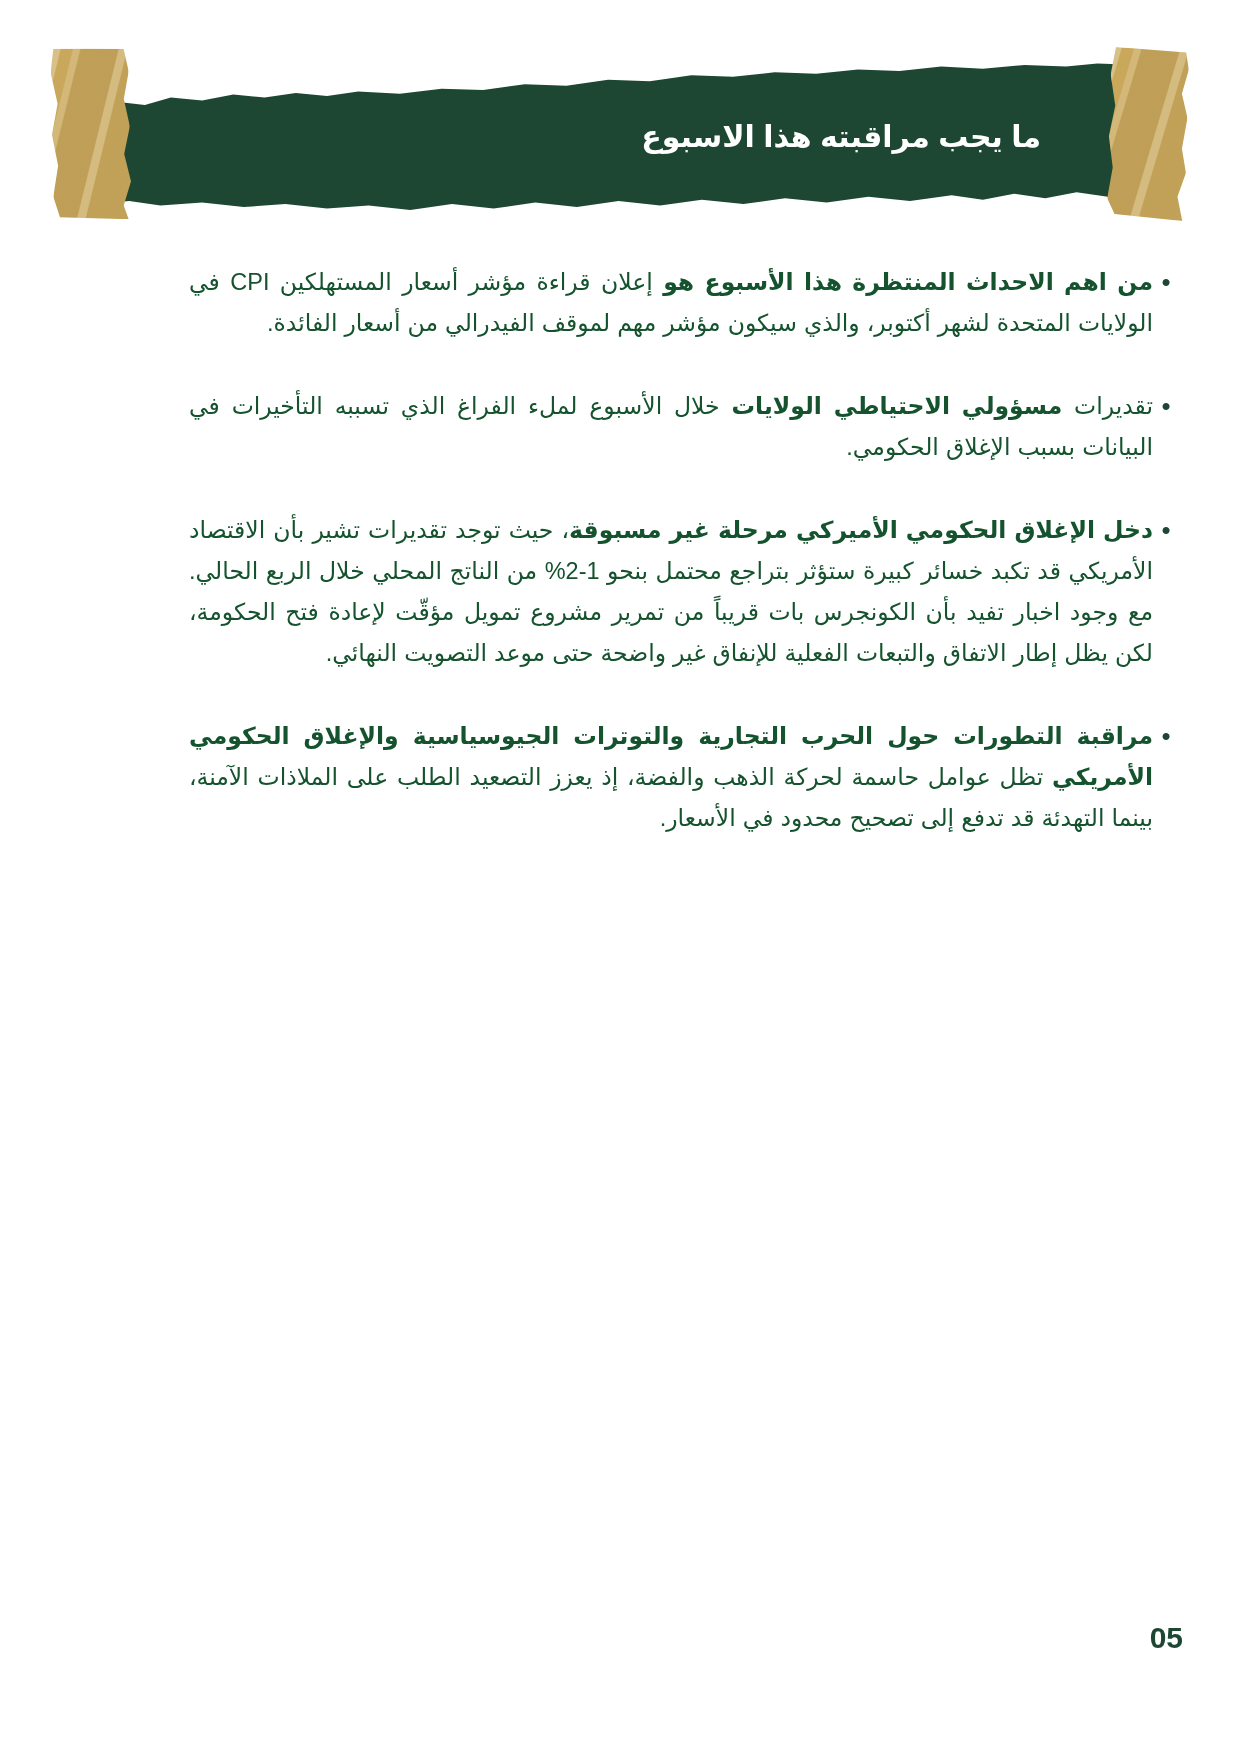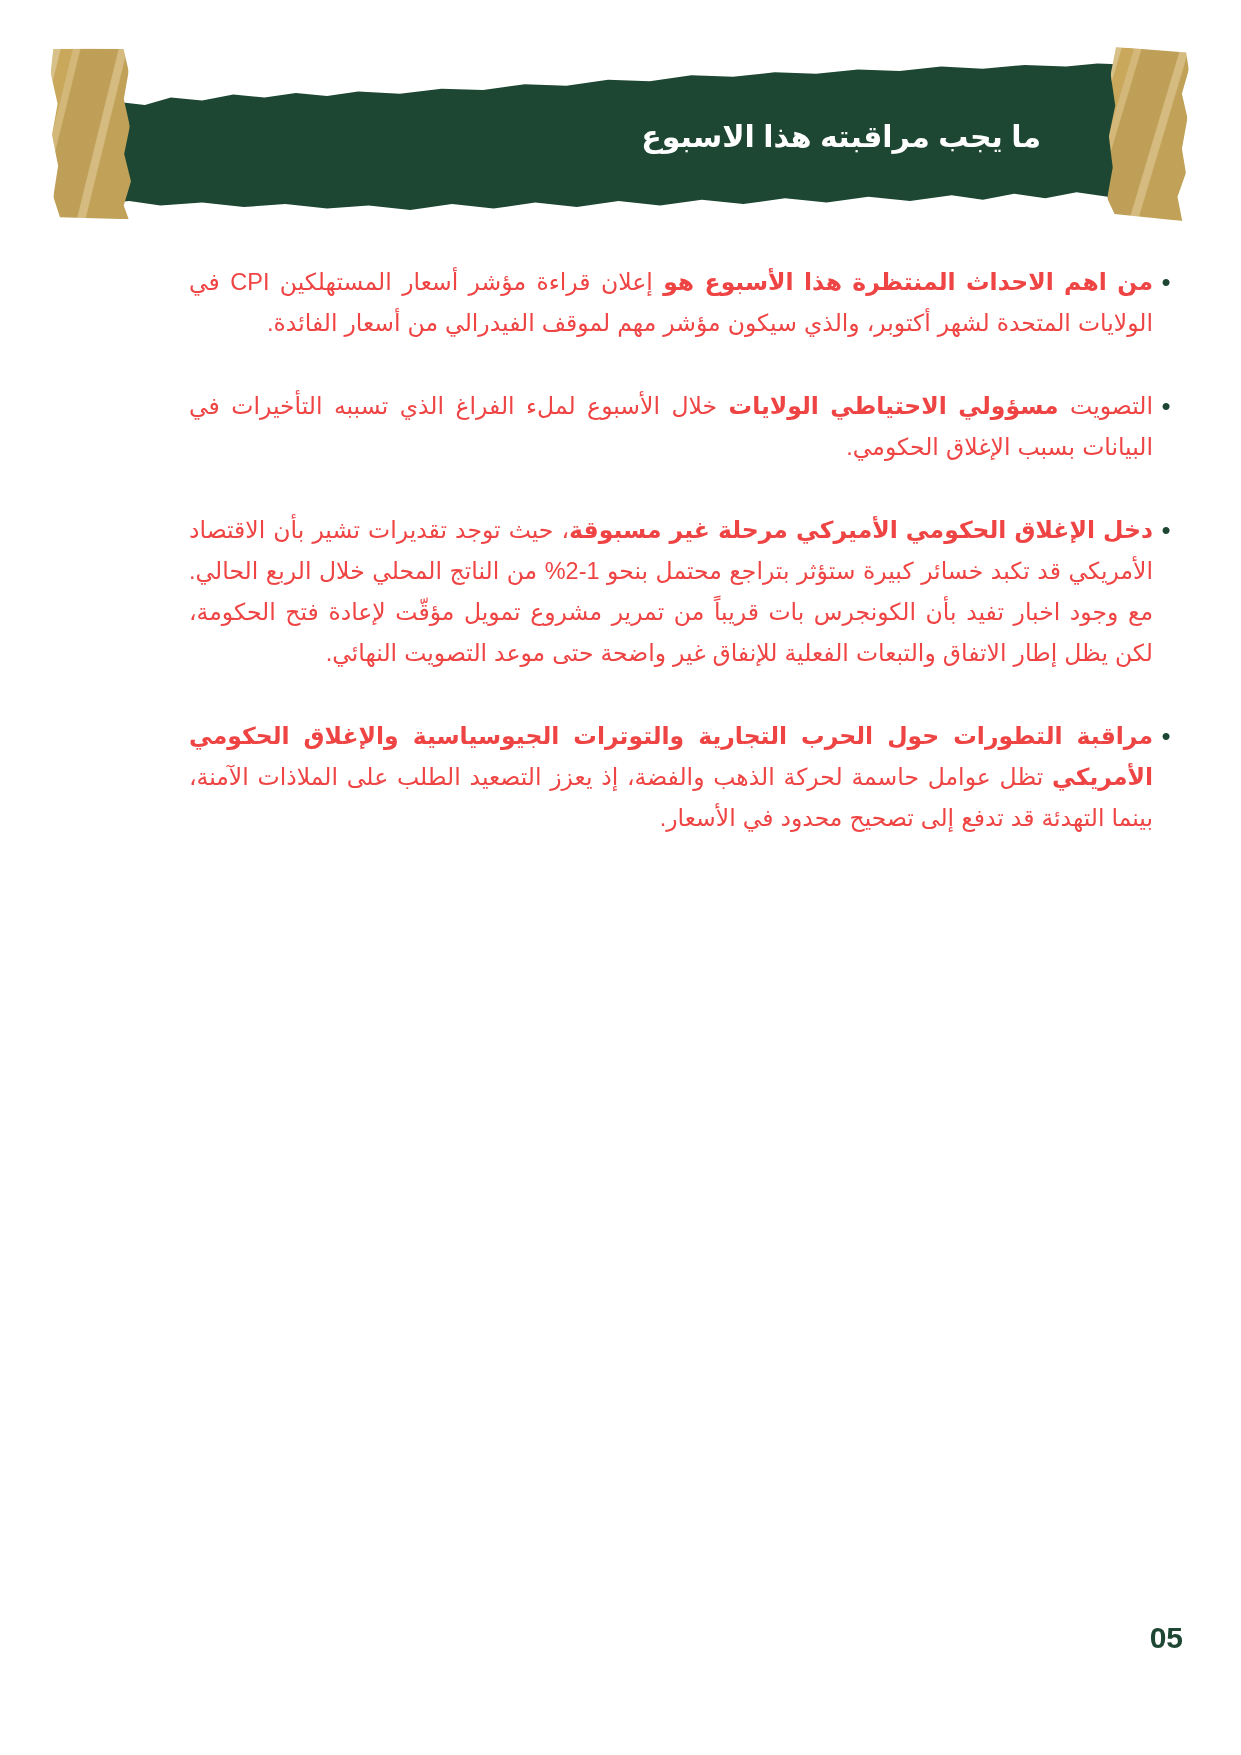--- a/index.html
+++ b/index.html
@@ -121,21 +121,21 @@
     text-align: center;
     user-select: none;
   }
 
   .bullet-text {
     flex: 1 1 auto;
     font-size: 23.5px;
     line-height: 41px;
     text-align: justify;
     text-align-last: right;
-    color: #ef4444;
+    color: #14532d;
     word-spacing: 0.5px;
   }
 
   .bullet-text b {
     font-weight: bold;
   }
 
   
   .page-number {
     position: absolute;
@@ -159,21 +159,21 @@
 
 <div class="content">
 
   <div class="bullet-row">
     <div class="bullet-dot">•</div>
     <div class="bullet-text"><b>من اهم الاحداث المنتظرة هذا الأسبوع هو</b><span> إعلان قراءة مؤشر أسعار المستهلكين CPI في الولايات المتحدة لشهر أكتوبر، والذي سيكون مؤشر مهم لموقف الفيدرالي من أسعار الفائدة.</span></div>
   </div>
 
   <div class="bullet-row">
     <div class="bullet-dot">•</div>
-    <div class="bullet-text"><span>التصويت </span><b>مسؤولي الاحتياطي الولايات</b><span> خلال الأسبوع لملء الفراغ الذي تسببه التأخيرات في البيانات بسبب الإغلاق الحكومي.</span></div>
+    <div class="bullet-text"><span>تقديرات </span><b>مسؤولي الاحتياطي الولايات</b><span> خلال الأسبوع لملء الفراغ الذي تسببه التأخيرات في البيانات بسبب الإغلاق الحكومي.</span></div>
   </div>
 
   <div class="bullet-row">
     <div class="bullet-dot">•</div>
     <div class="bullet-text"><b>دخل الإغلاق الحكومي الأميركي مرحلة غير مسبوقة</b><span>، حيث توجد تقديرات تشير بأن الاقتصاد الأمريكي قد تكبد خسائر كبيرة ستؤثر بتراجع محتمل بنحو 1-2% من الناتج المحلي خلال الربع الحالي. مع وجود اخبار تفيد بأن الكونجرس بات قريباً من تمرير مشروع تمويل مؤقّت لإعادة فتح الحكومة، لكن يظل إطار الاتفاق والتبعات الفعلية للإنفاق غير واضحة حتى موعد التصويت النهائي.</span></div>
   </div>
 
   <div class="bullet-row">
     <div class="bullet-dot">•</div>
     <div class="bullet-text"><b>مراقبة التطورات حول الحرب التجارية والتوترات الجيوسياسية والإغلاق الحكومي الأمريكي</b><span> تظل عوامل حاسمة لحركة الذهب والفضة، إذ يعزز التصعيد الطلب على الملاذات الآمنة، بينما التهدئة قد تدفع إلى تصحيح محدود في الأسعار.</span></div>

